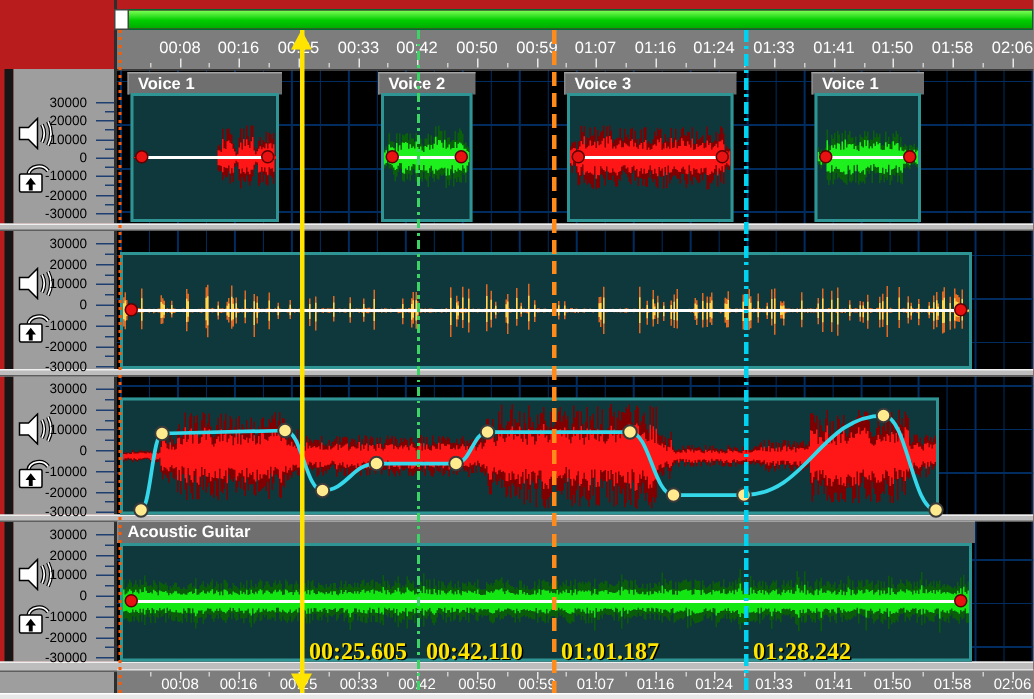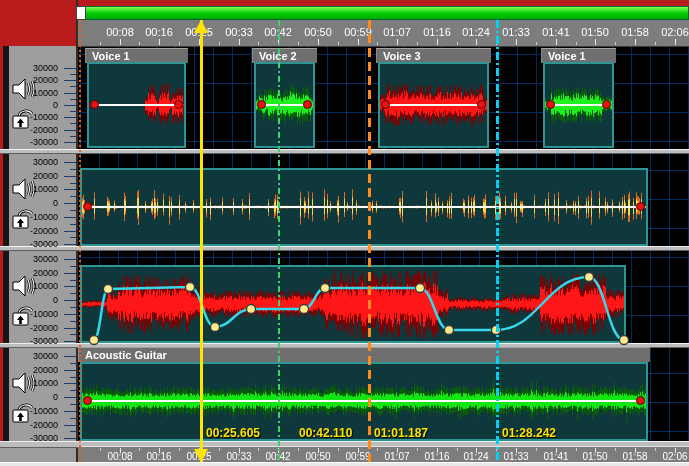--- a/index.html
+++ b/index.html
@@ -2,21 +2,21 @@
 <html><head>
 <meta charset="utf-8">
 <style>
   html,body{margin:0;padding:0;background:#c6c6c6;font-family:"Liberation Sans",sans-serif;}
   #app{position:relative;width:689px;height:466px;background:#b91c1c;overflow:hidden;}
   .clip-header{position:absolute;height:15px;background:#6f6f6f;border-top:1px solid #a2a2a2;border-left:1px solid #8a8a8a;
     color:#fff;font-weight:bold;font-size:11px;line-height:15px;padding-left:6px;box-sizing:border-box;white-space:nowrap;overflow:hidden;}
   .clip-box{position:absolute;background:#0f383c;border:2px solid #2e9494;box-sizing:border-box;}
   .rlabel{position:absolute;width:44px;text-align:center;color:#fff;white-space:nowrap;}
   .sep{position:absolute;left:0;width:689px;background:#bdbdbd;border-top:1px solid #efefef;border-bottom:1px solid #5e5e5e;box-sizing:border-box;}
-  .mlabel{position:absolute;font-weight:bold;font-size:12px;color:#ffe400;text-shadow:1px 1px 0 #000;white-space:nowrap;}
+  .mlabel{position:absolute;font-weight:bold;font-size:16px;color:#ffe400;text-shadow:1px 1px 0 #000;white-space:nowrap;font-family:Liberation Serif, serif;}
   .scale-num{position:absolute;width:38px;text-align:right;font-size:9px;color:#000;}
 </style>
 </head>
 <body>
 
 <div id="app">
     <div style="position: absolute; left: 3px; top: 46px; width: 6px; height: 400px; background: rgb(22, 22, 22);"></div>
     <div style="position: absolute; left: 9px; top: 46px; width: 67px; height: 103px; background: rgb(158, 158, 158);"></div>
     <div style="position: absolute; left: 9px; top: 152px; width: 67px; height: 94px; background: rgb(158, 158, 158);"></div>
     <div style="position: absolute; left: 9px; top: 249px; width: 67px; height: 94px; background: rgb(158, 158, 158);"></div>
@@ -327,19 +327,19 @@
       <div style="position: absolute; left: 554px; top: 32px; width: 9px; height: 9px; border-radius: 50%; background: rgb(232, 18, 18); border: 1px solid rgb(90, 0, 0); box-sizing: border-box;"></div>
     </div>
     <div style="position: absolute; left: 85px; top: 6px; width: 604px; height: 14px; background: linear-gradient(rgb(125, 255, 87), rgb(0, 204, 0) 55%, rgb(0, 170, 0)); border: 1px solid rgb(0, 102, 51); box-sizing: border-box;"></div>
     <div style="position: absolute; left: 76px; top: 6px; width: 10px; height: 14px; background: rgb(255, 255, 255); border: 1px solid rgb(68, 68, 68); box-sizing: border-box;"></div>
     <div style="position: absolute; left: 79px; top: 20px; width: 2px; height: 442px; background: repeating-linear-gradient(rgb(255, 90, 0) 0px, rgb(255, 90, 0) 2px, transparent 2px, transparent 5px);"></div>
     <div style="position: absolute; left: 200px; top: 20px; width: 3px; height: 442px; background: rgb(255, 228, 0);"></div>
     <div style="position: absolute; left: 194px; top: 20px; width: 0px; height: 0px; border-left: 7px solid transparent; border-right: 7px solid transparent; border-bottom: 13px solid rgb(255, 228, 0);"></div>
     <div style="position: absolute; left: 194px; top: 449px; width: 0px; height: 0px; border-left: 7px solid transparent; border-right: 7px solid transparent; border-top: 13px solid rgb(255, 228, 0);"></div>
     <div class=" mlabel" style="position: absolute; left: 206px; top: 426px;">00:25.605</div>
     <div style="position: absolute; left: 278px; top: 20px; width: 2px; height: 442px; background: repeating-linear-gradient(rgb(59, 212, 101) 0px, rgb(59, 212, 101) 6px, transparent 6px, transparent 9px, rgb(59, 212, 101) 9px, rgb(59, 212, 101) 11px, transparent 11px, transparent 14px);"></div>
-    <div class=" mlabel" style="position: absolute; left: 284px; top: 426px; margin-left: 15px;">00:42.110</div>
+    <div class=" mlabel" style="position: absolute; left: 284px; top: 426px;">00:42.110</div>
     <div style="position: absolute; left: 368px; top: 20px; width: 3px; height: 442px; background: repeating-linear-gradient(rgb(255, 140, 26) 0px, rgb(255, 140, 26) 9px, transparent 9px, transparent 14px);"></div>
     <div class=" mlabel" style="position: absolute; left: 374px; top: 426px; text-align: right;">01:01.187</div>
     <div style="position: absolute; left: 496px; top: 20px; width: 3px; height: 442px; background: repeating-linear-gradient(rgb(0, 210, 240) 0px, rgb(0, 210, 240) 8px, transparent 8px, transparent 11px, rgb(0, 210, 240) 11px, rgb(0, 210, 240) 13px, transparent 13px, transparent 16px);"></div>
     <div class=" mlabel" style="position: absolute; left: 502px; top: 426px;">01:28.242</div>
     <div style="position: absolute; left: 0px; top: 462px; width: 689px; height: 4px; background: rgb(232, 232, 232); border-top: 1px solid rgb(255, 255, 255); box-sizing: border-box;"></div>
   </div>
 
 </body></html>

